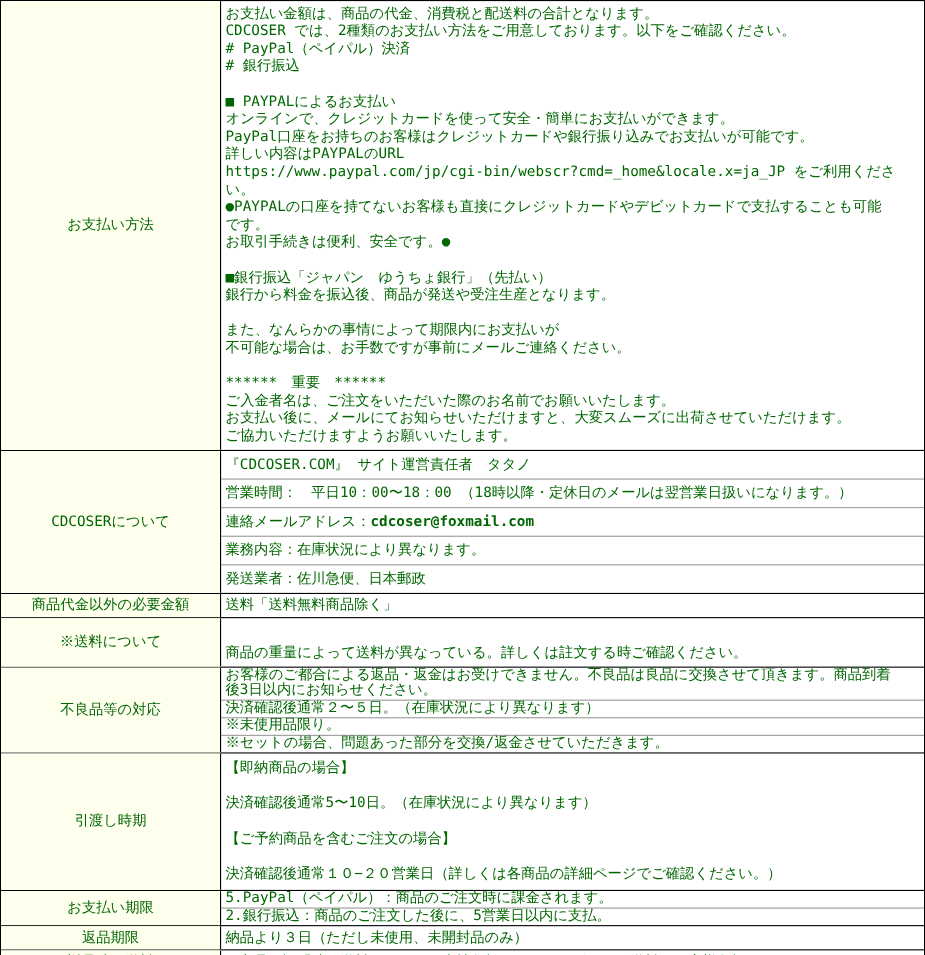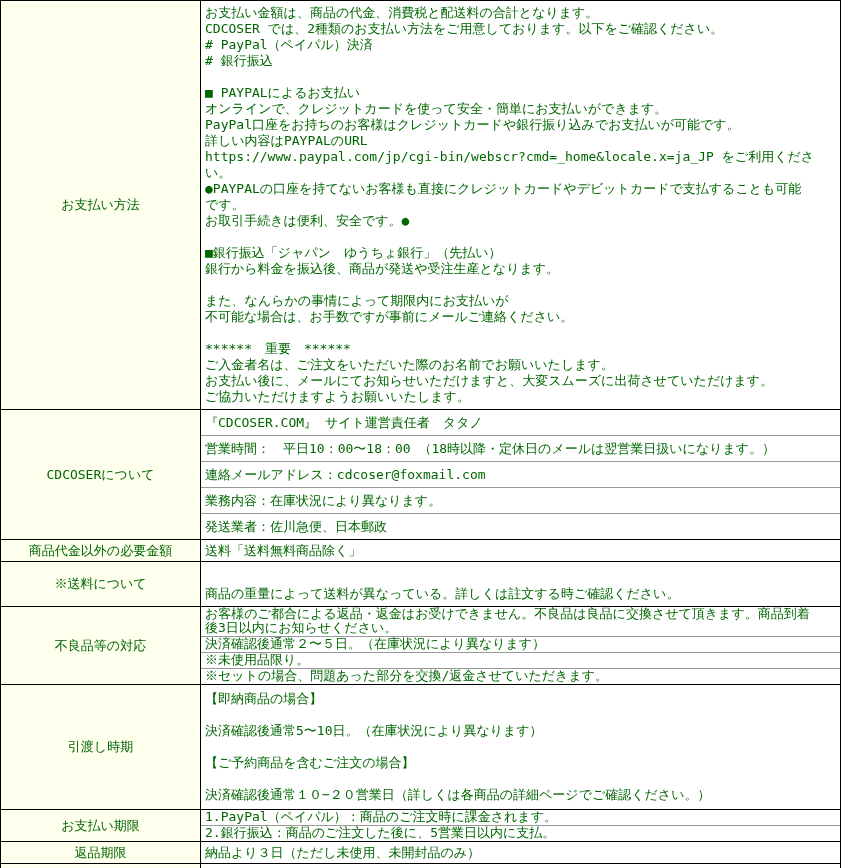--- a/index.html
+++ b/index.html
@@ -41,21 +41,21 @@
   .pad-sm { padding: 3px 4px; line-height: 15px; }
   .pad-spread { padding: 6px 4px; line-height: 16px; }
   .subrow {
     border-bottom: 1px solid var(--subrow_border, #999);
     padding: 4px 4px;
     line-height: 17px;
   }
   .subrow.tight { padding: 0 20px 1px 4px; line-height: 14px; }
   .subrow:last-child { border-bottom: none; }
   .email-link {
-    font-weight: normal;
+    font-weight: bold;
     color: var(--text, #006600);
     text-decoration: none;
     cursor: pointer;
   }
   .footer-bar { height: 7px; background: var(--footer_bar, #2f5f5f); width: 841px; }
 </style>
 </head>
 <body>
 
 <div class="info-table">
@@ -136,21 +136,21 @@
 
 【ご予約商品を含むご注文の場合】
 
 決済確認後通常１０−２０営業日（詳しくは各商品の詳細ページでご確認ください。）</div>
     </div>
   </div>
 
   <div class="trow">
     <div class="label-cell">お支払い期限</div>
     <div class="content-cell">
-      <div class="subrow tight">1.PayPal（ペイパル）：商品のご注文時に課金されます。</div>
+      <div class="subrow tight">5.PayPal（ペイパル）：商品のご注文時に課金されます。</div>
       <div class="subrow tight">2.銀行振込：商品のご注文した後に、5営業日以内に支払。</div>
     </div>
   </div>
 
   <div class="trow">
     <div class="label-cell">返品期限</div>
     <div class="content-cell">
       <div class="pad-sm">納品より３日（ただし未使用、未開封品のみ）</div>
     </div>
   </div>

